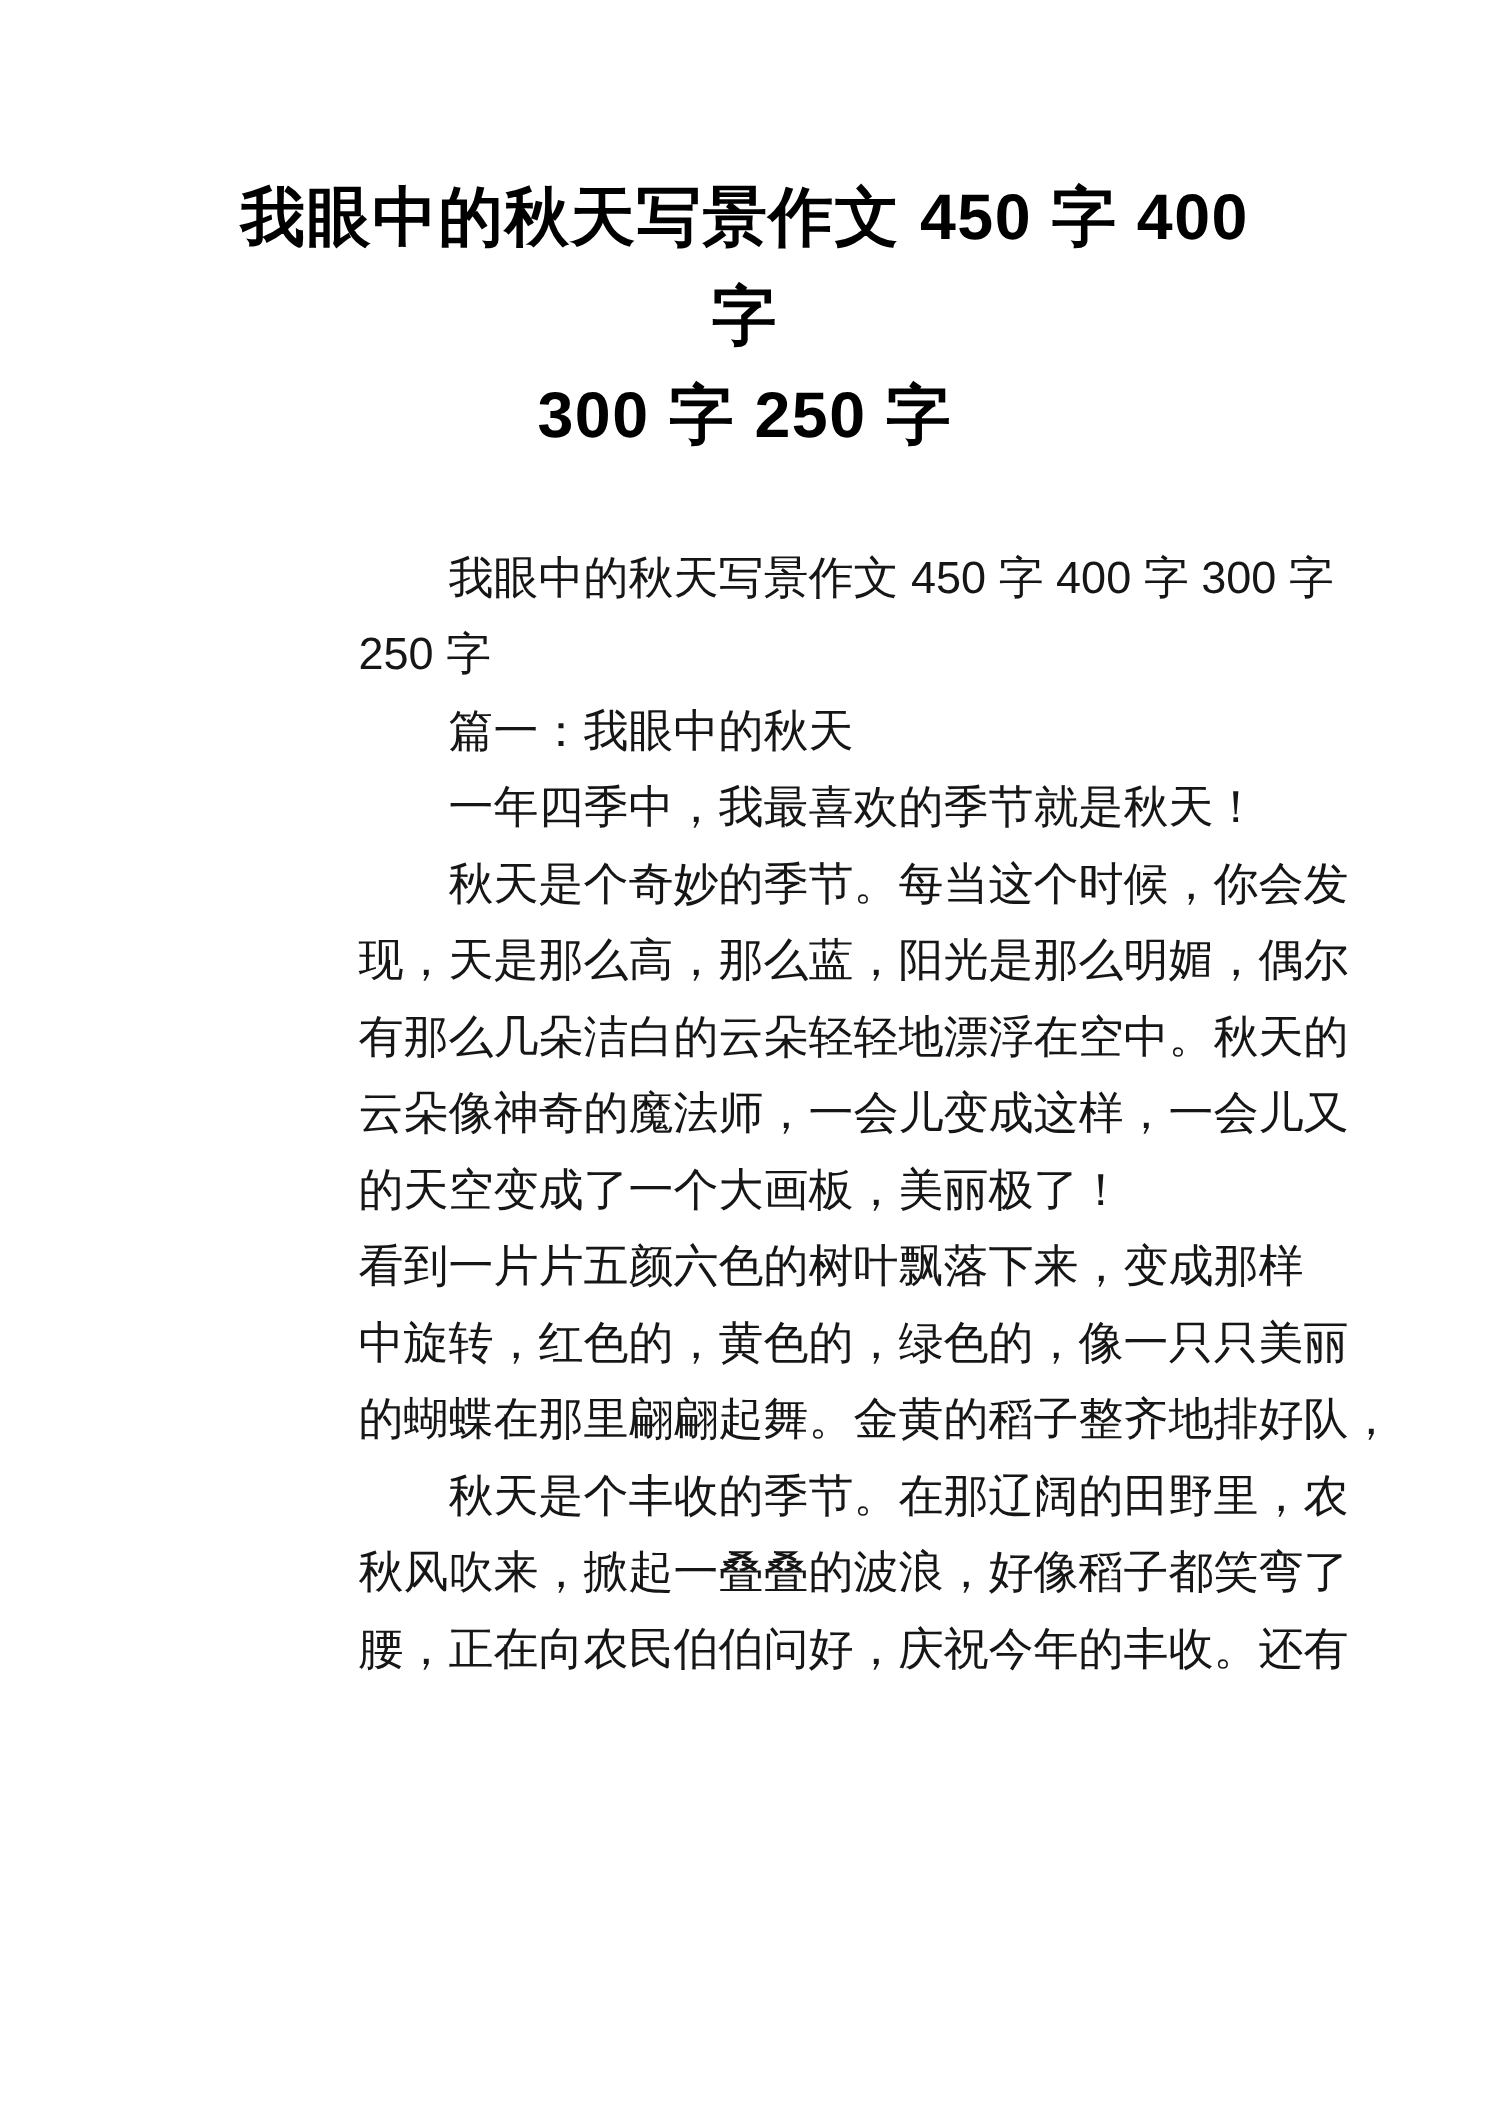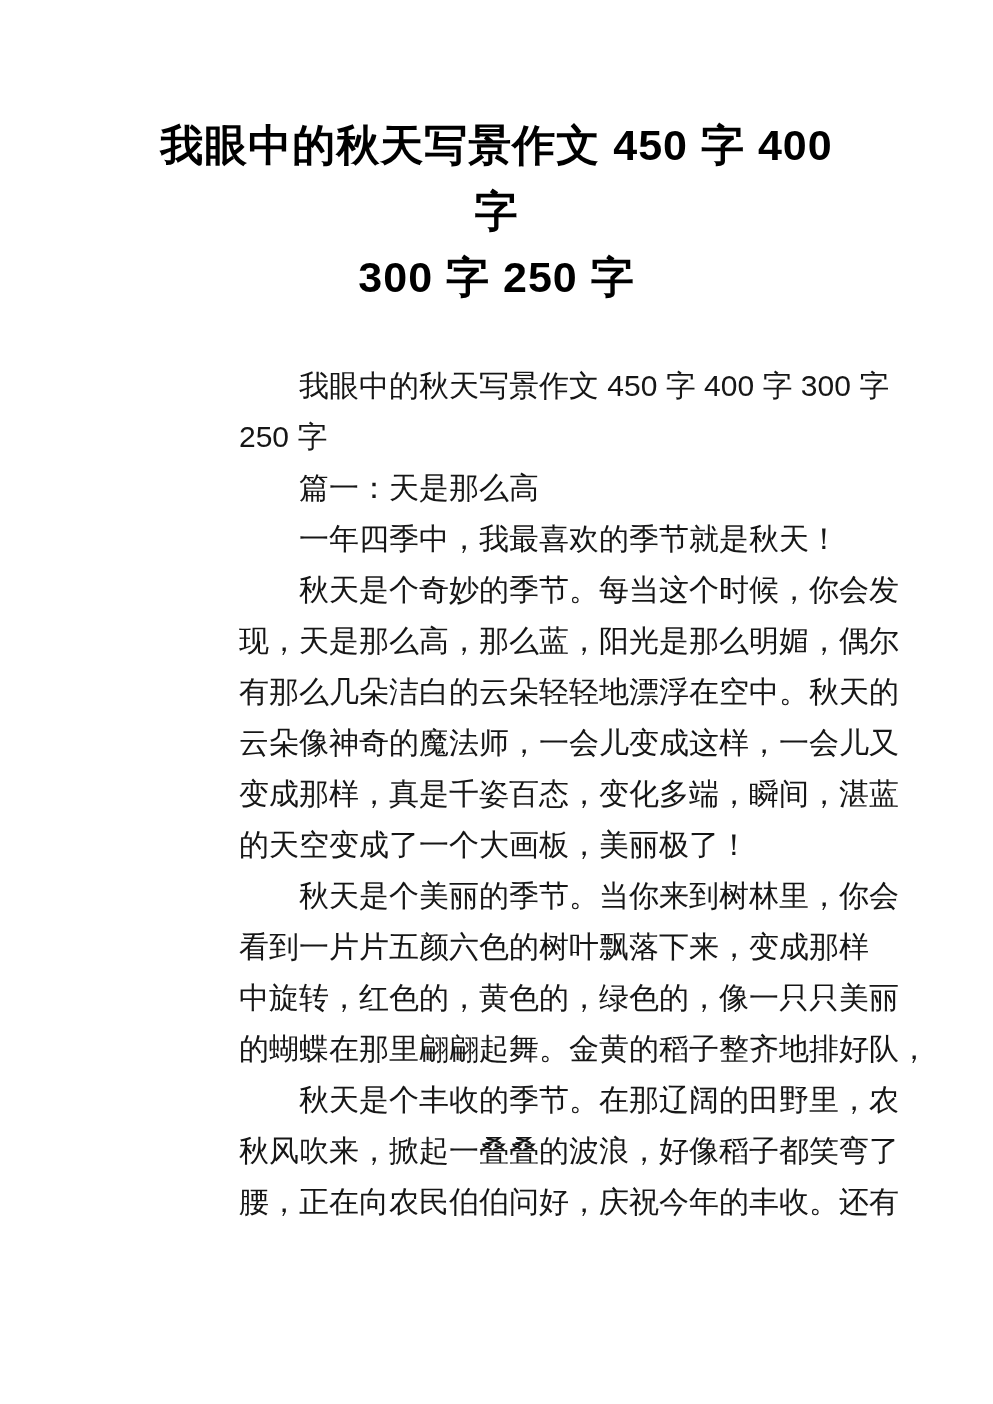--- a/index.html
+++ b/index.html
@@ -47,29 +47,27 @@
 <div class="page">
 
   <div class="doc-title">
     <div class="title-line">我眼中的秋天写景作文 450 字 400 字</div>
     <div class="title-line">300 字 250 字</div>
   </div>
 
   <div class="doc-body">
     <div class="line indent">我眼中的秋天写景作文 450 字 400 字 300 字</div>
     <div class="line">250 字</div>
-    <div class="line indent">篇一：天是那么高</div>
+    <div class="line indent">篇一：我眼中的秋天</div>
     <div class="line indent">一年四季中，我最喜欢的季节就是秋天！</div>
     <div class="line indent">秋天是个奇妙的季节。每当这个时候，你会发</div>
     <div class="line">现，天是那么高，那么蓝，阳光是那么明媚，偶尔</div>
     <div class="line">有那么几朵洁白的云朵轻轻地漂浮在空中。秋天的</div>
     <div class="line">云朵像神奇的魔法师，一会儿变成这样，一会儿又</div>
-    <div class="line">变成那样，真是千姿百态，变化多端，瞬间，湛蓝</div>
     <div class="line">的天空变成了一个大画板，美丽极了！</div>
-    <div class="line indent">秋天是个美丽的季节。当你来到树林里，你会</div>
     <div class="line">看到一片片五颜六色的树叶飘落下来，变成那样</div>
     <div class="line">中旋转，红色的，黄色的，绿色的，像一只只美丽</div>
     <div class="line">的蝴蝶在那里翩翩起舞。金黄的稻子整齐地排好队，</div>
     <div class="line indent">秋天是个丰收的季节。在那辽阔的田野里，农</div>
     <div class="line">秋风吹来，掀起一叠叠的波浪，好像稻子都笑弯了</div>
     <div class="line">腰，正在向农民伯伯问好，庆祝今年的丰收。还有</div>
   </div>
 
 </div>
 

